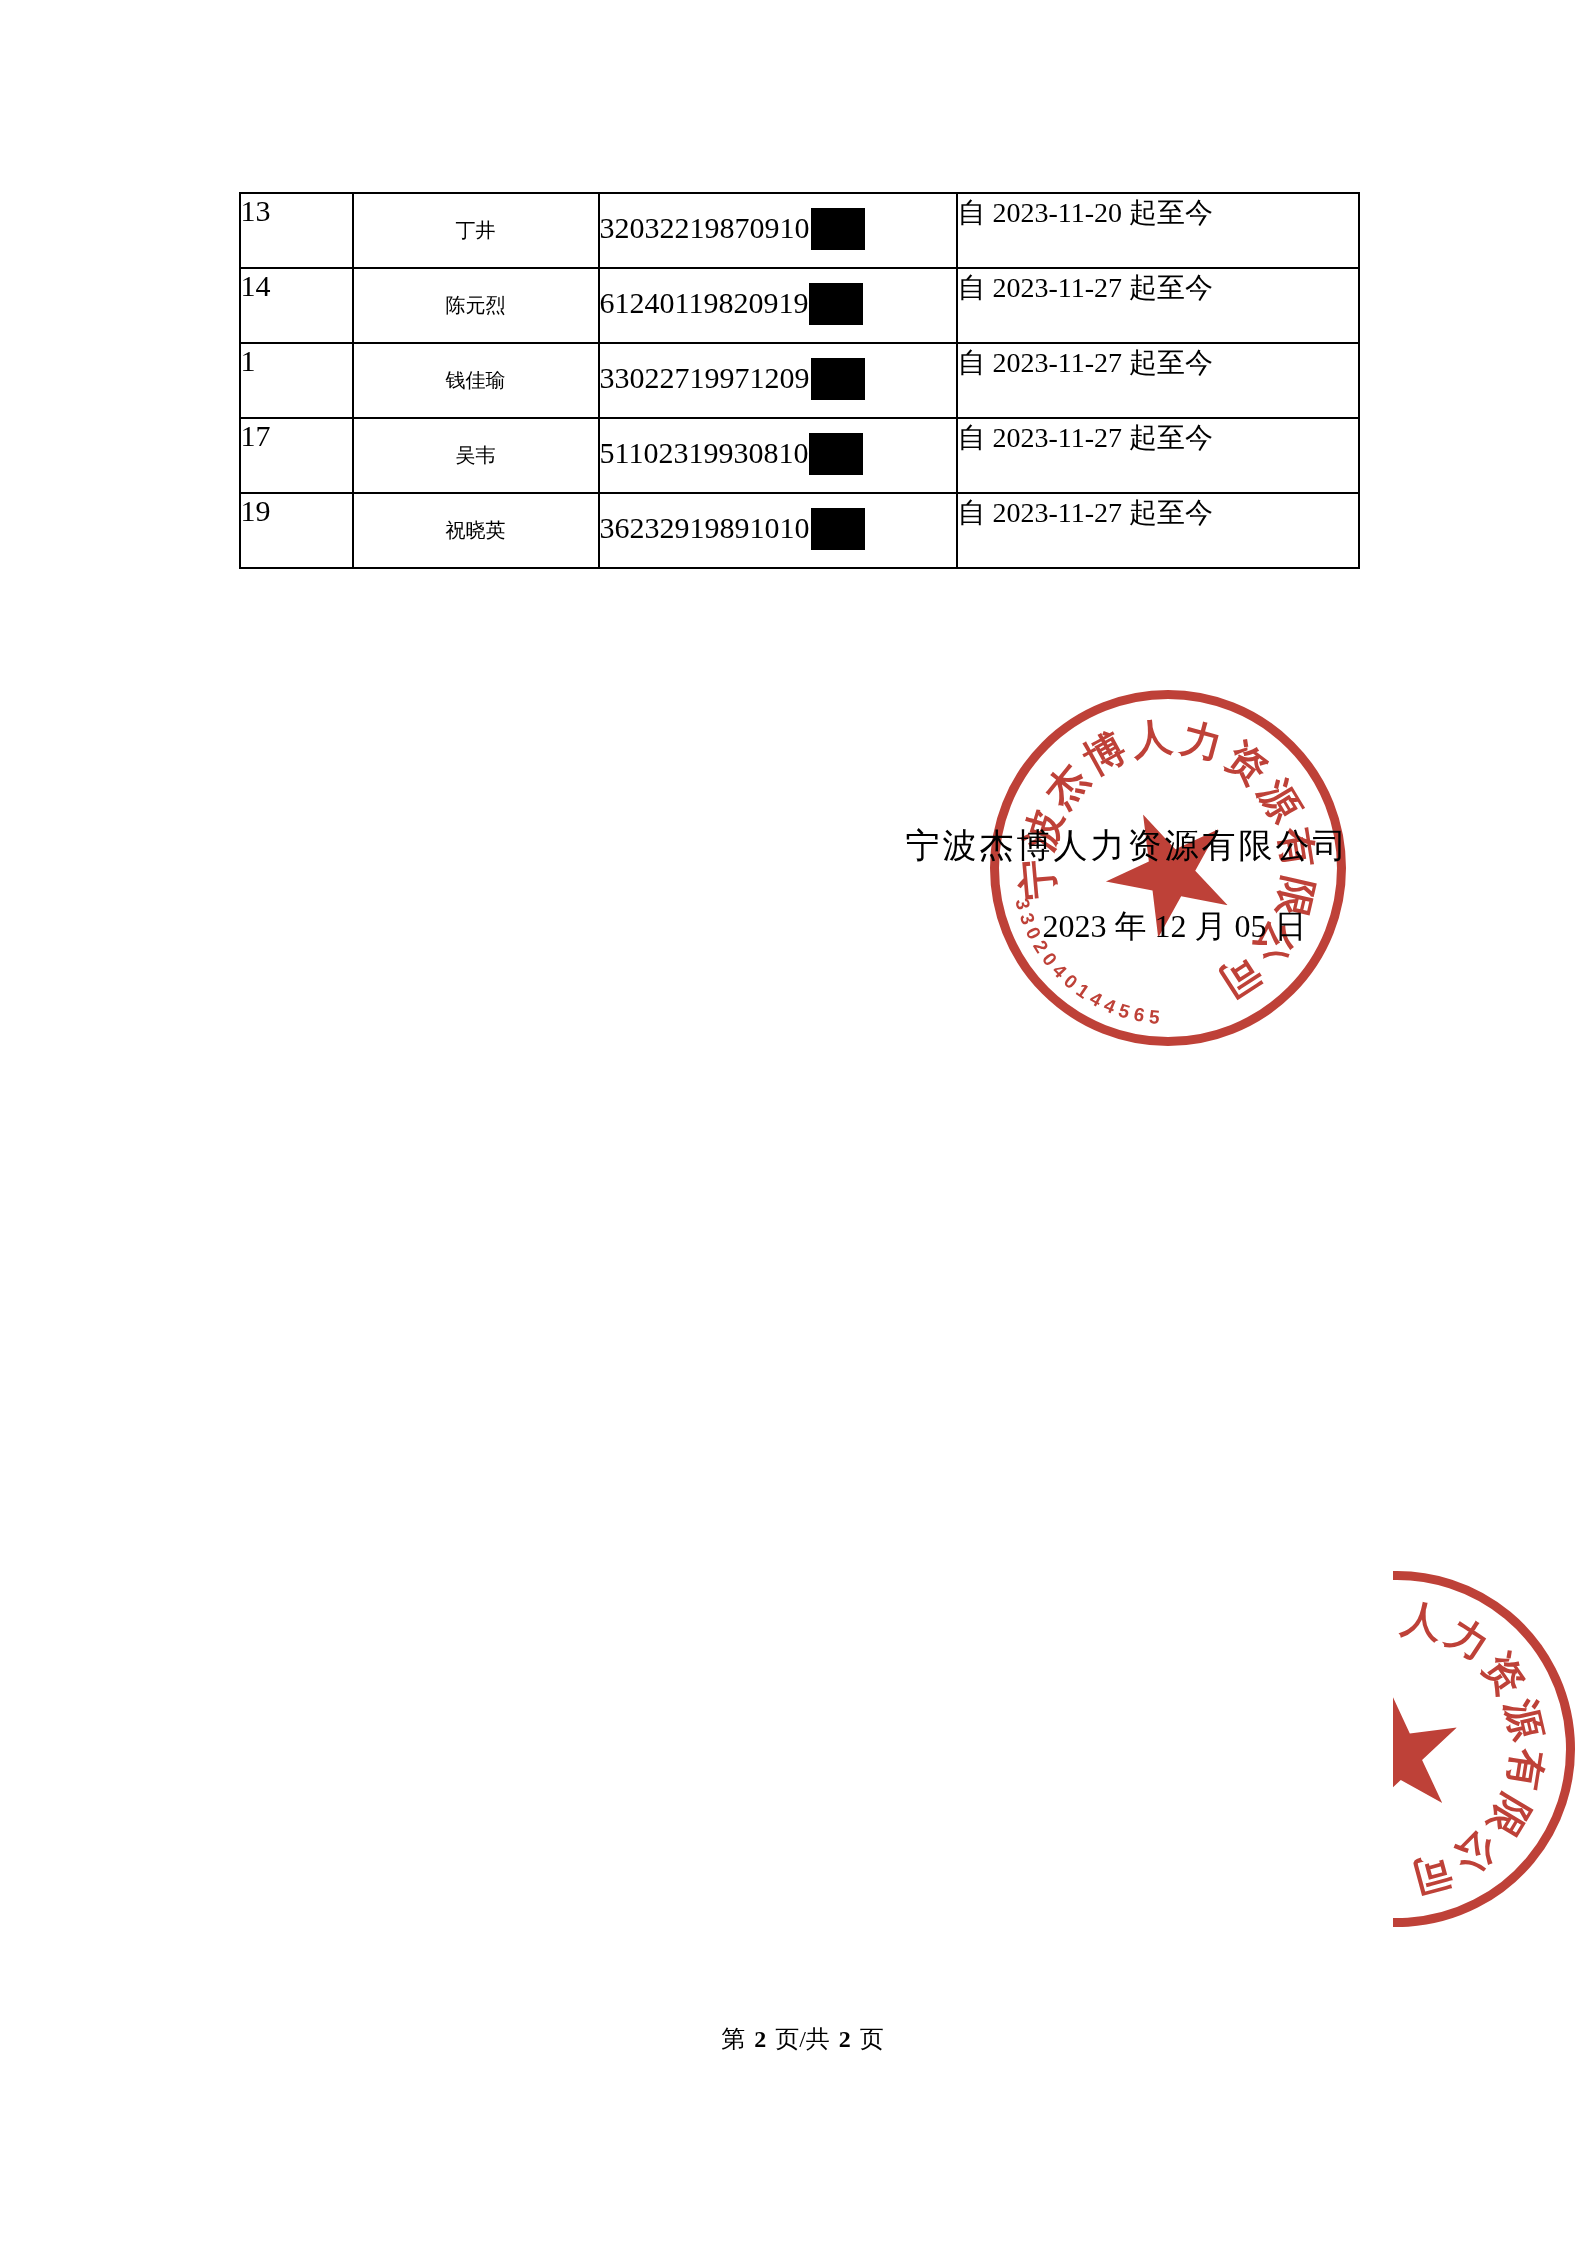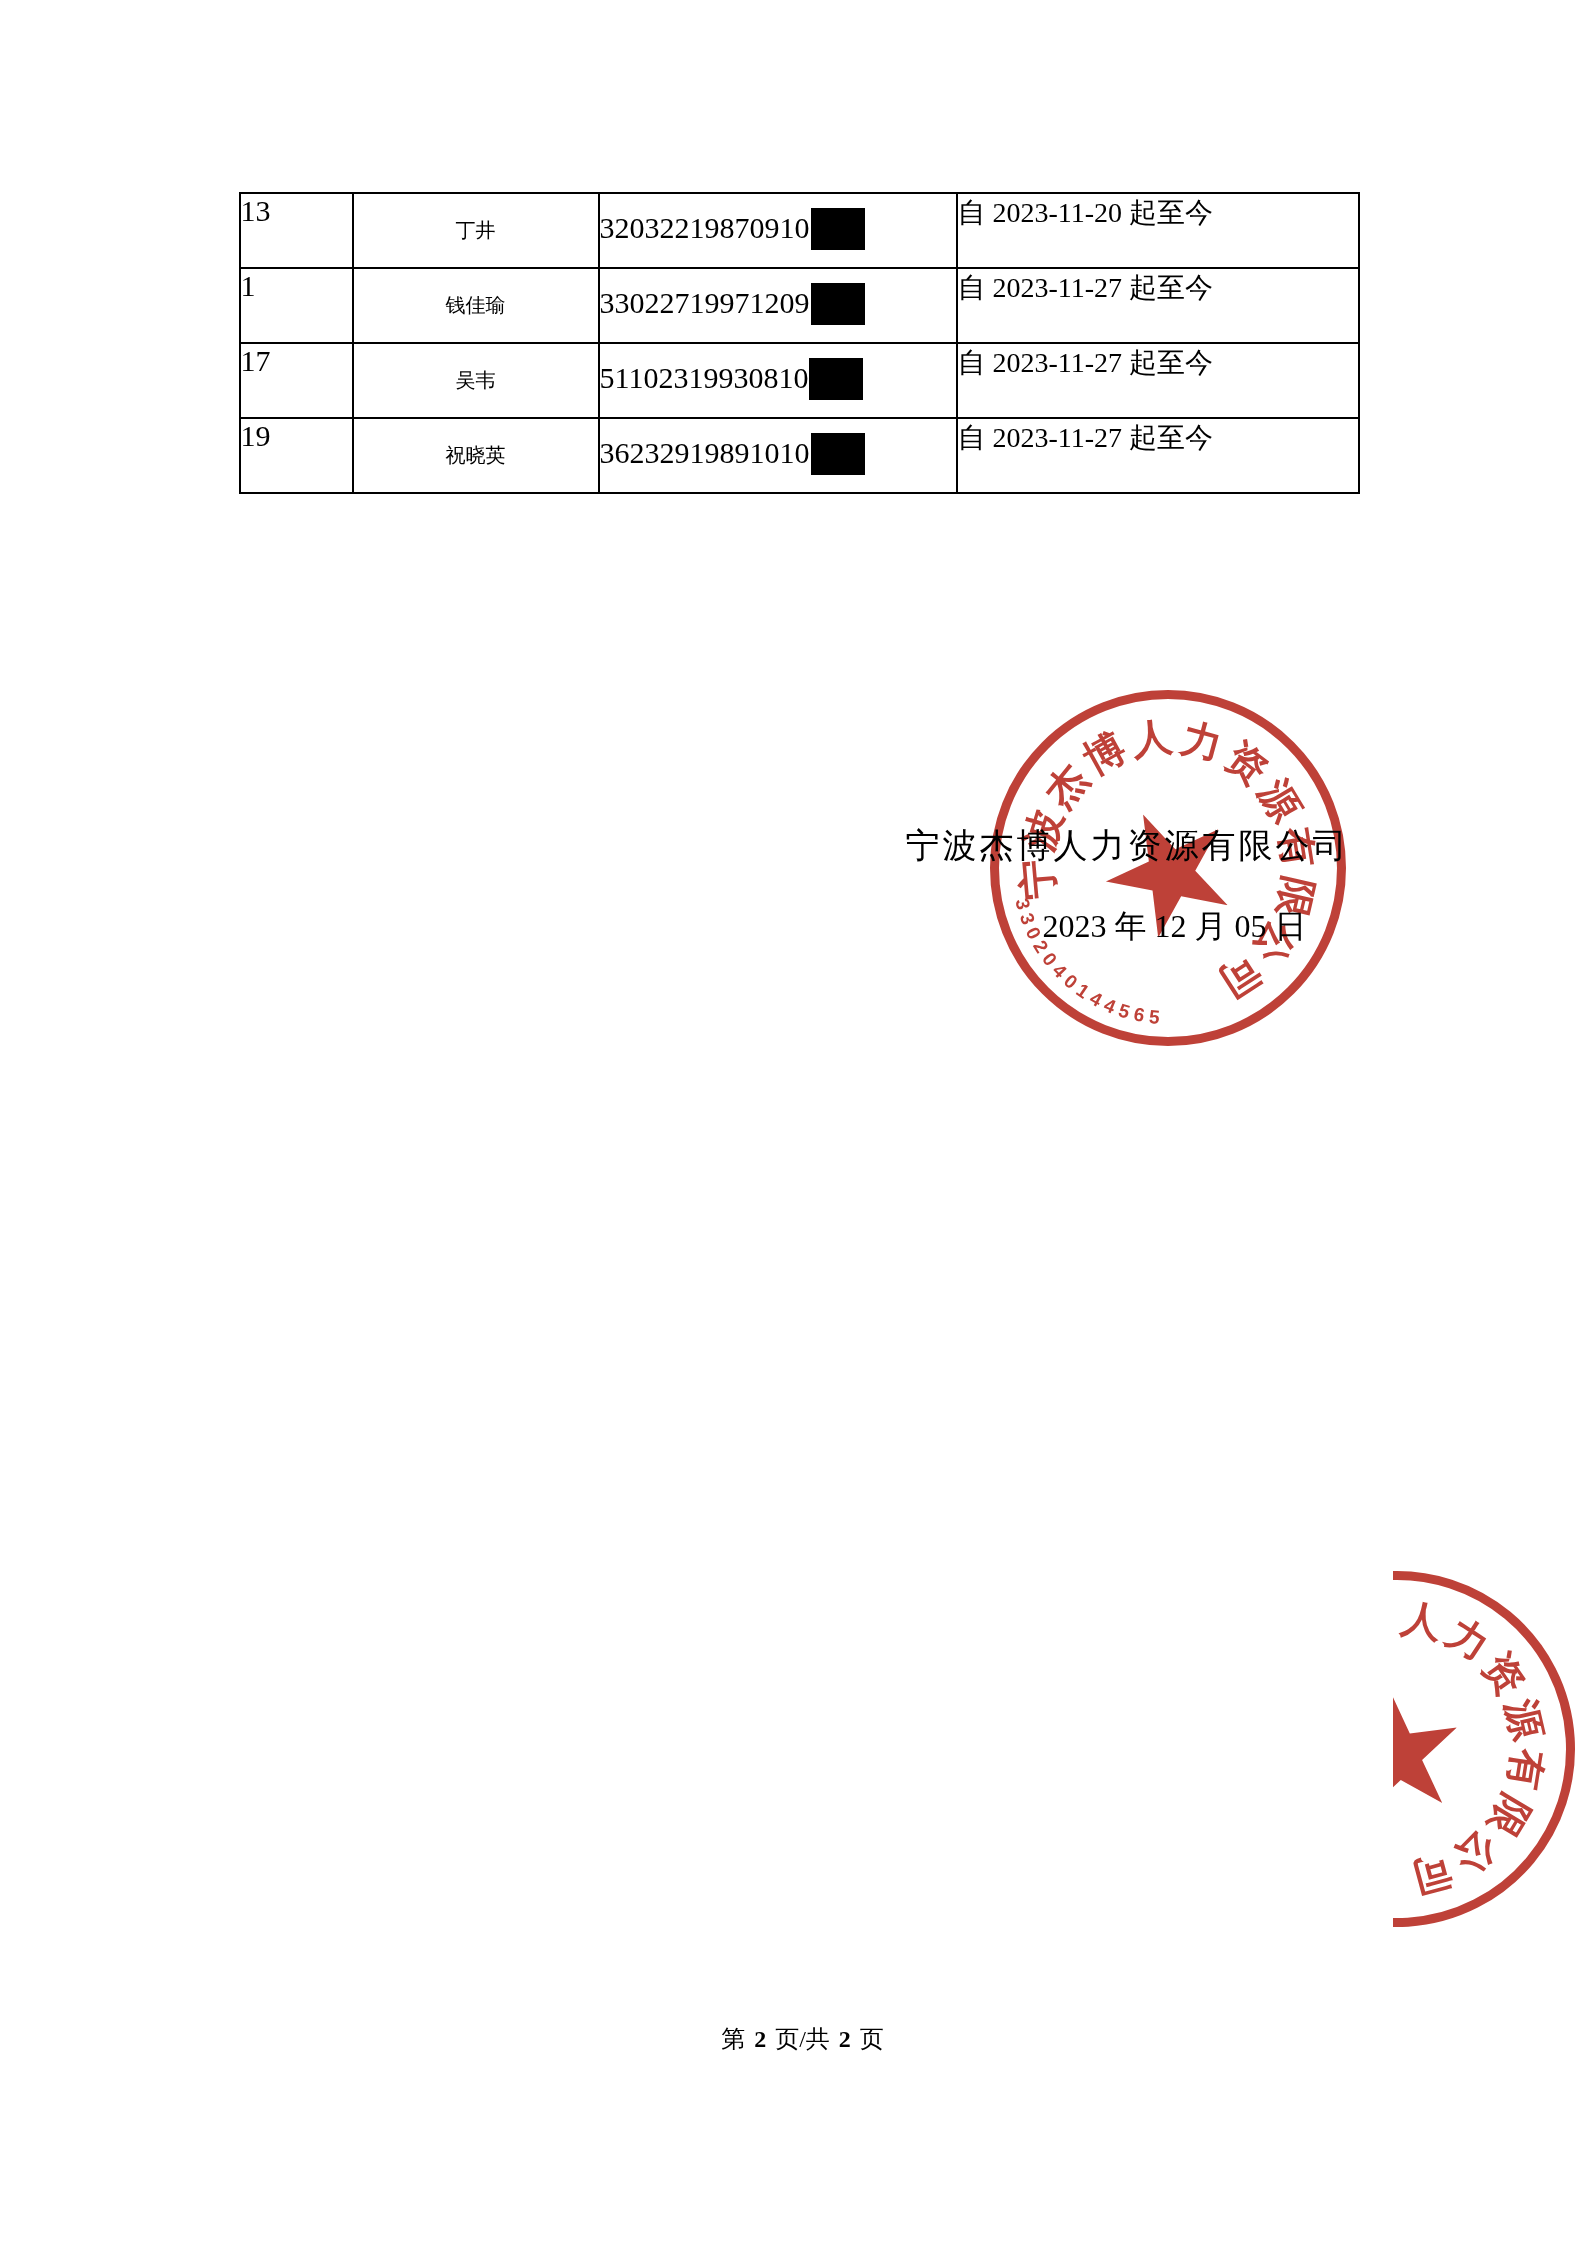--- a/index.html
+++ b/index.html
@@ -89,20 +89,26 @@
 
   <table class="roster">
     <tbody id="roster-body">
         <tr>
           <td class="c-no">13</td>
           <td class="c-name">丁井</td>
           <td class="c-id"><span>32032219870910</span><span class="redact"></span></td>
           <td class="c-period">自 2023-11-20 起至今</td>
         </tr>
         <tr>
+          <td class="c-no">14</td>
+          <td class="c-name">陈元烈</td>
+          <td class="c-id"><span>61240119820919</span><span class="redact"></span></td>
+          <td class="c-period">自 2023-11-27 起至今</td>
+        </tr>
+        <tr>
           <td class="c-no">1</td>
           <td class="c-name">钱佳瑜</td>
           <td class="c-id"><span>33022719971209</span><span class="redact"></span></td>
           <td class="c-period">自 2023-11-27 起至今</td>
         </tr>
         <tr>
           <td class="c-no">17</td>
           <td class="c-name">吴韦</td>
           <td class="c-id"><span>51102319930810</span><span class="redact"></span></td>
           <td class="c-period">自 2023-11-27 起至今</td>

